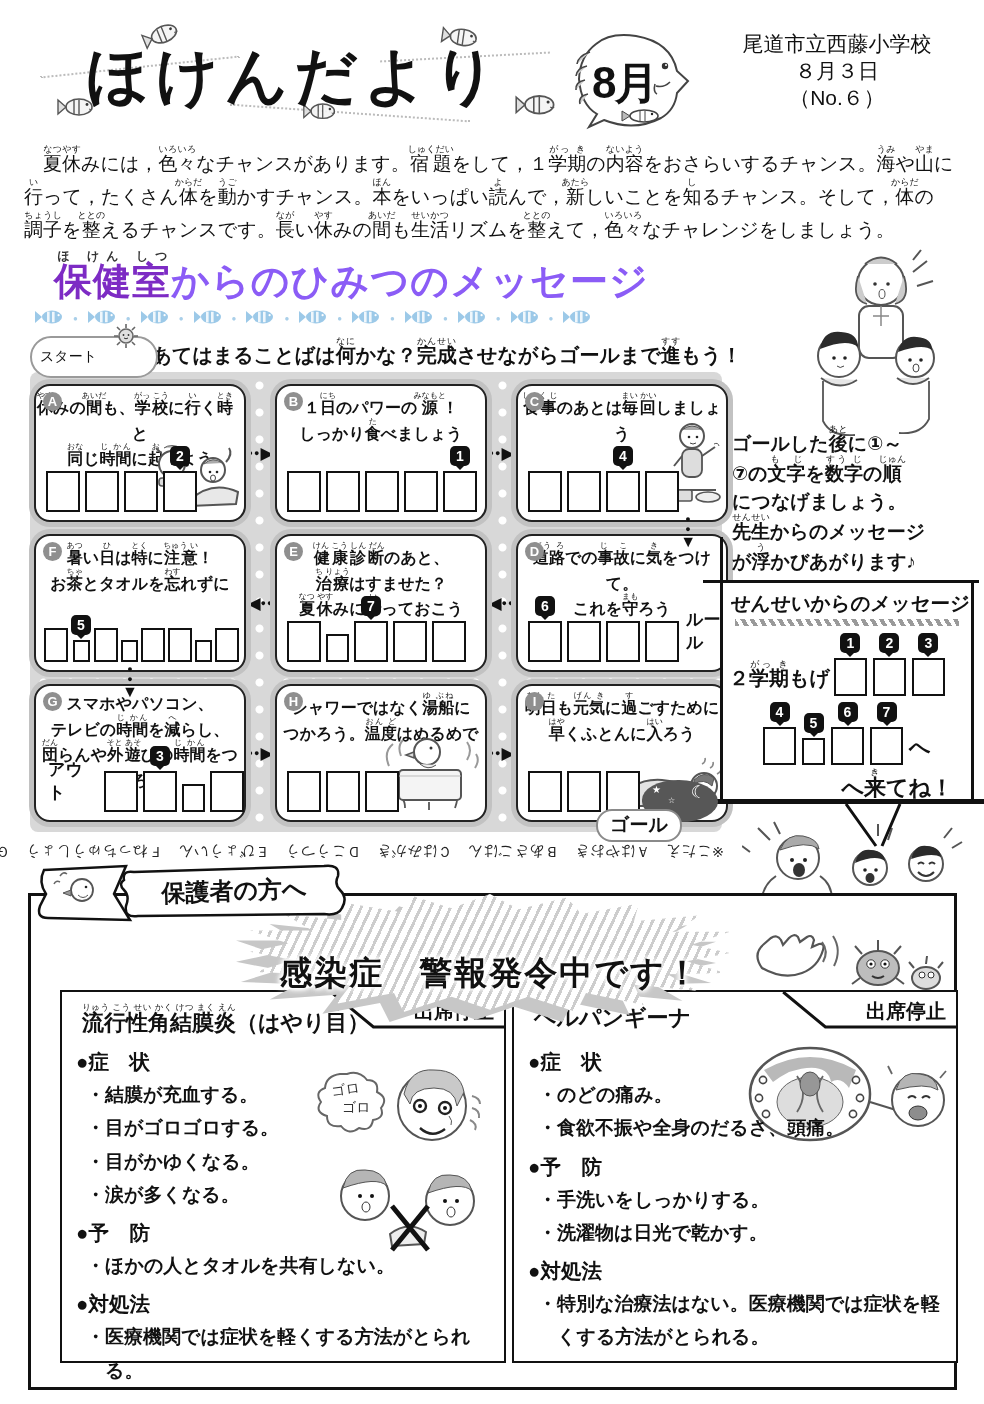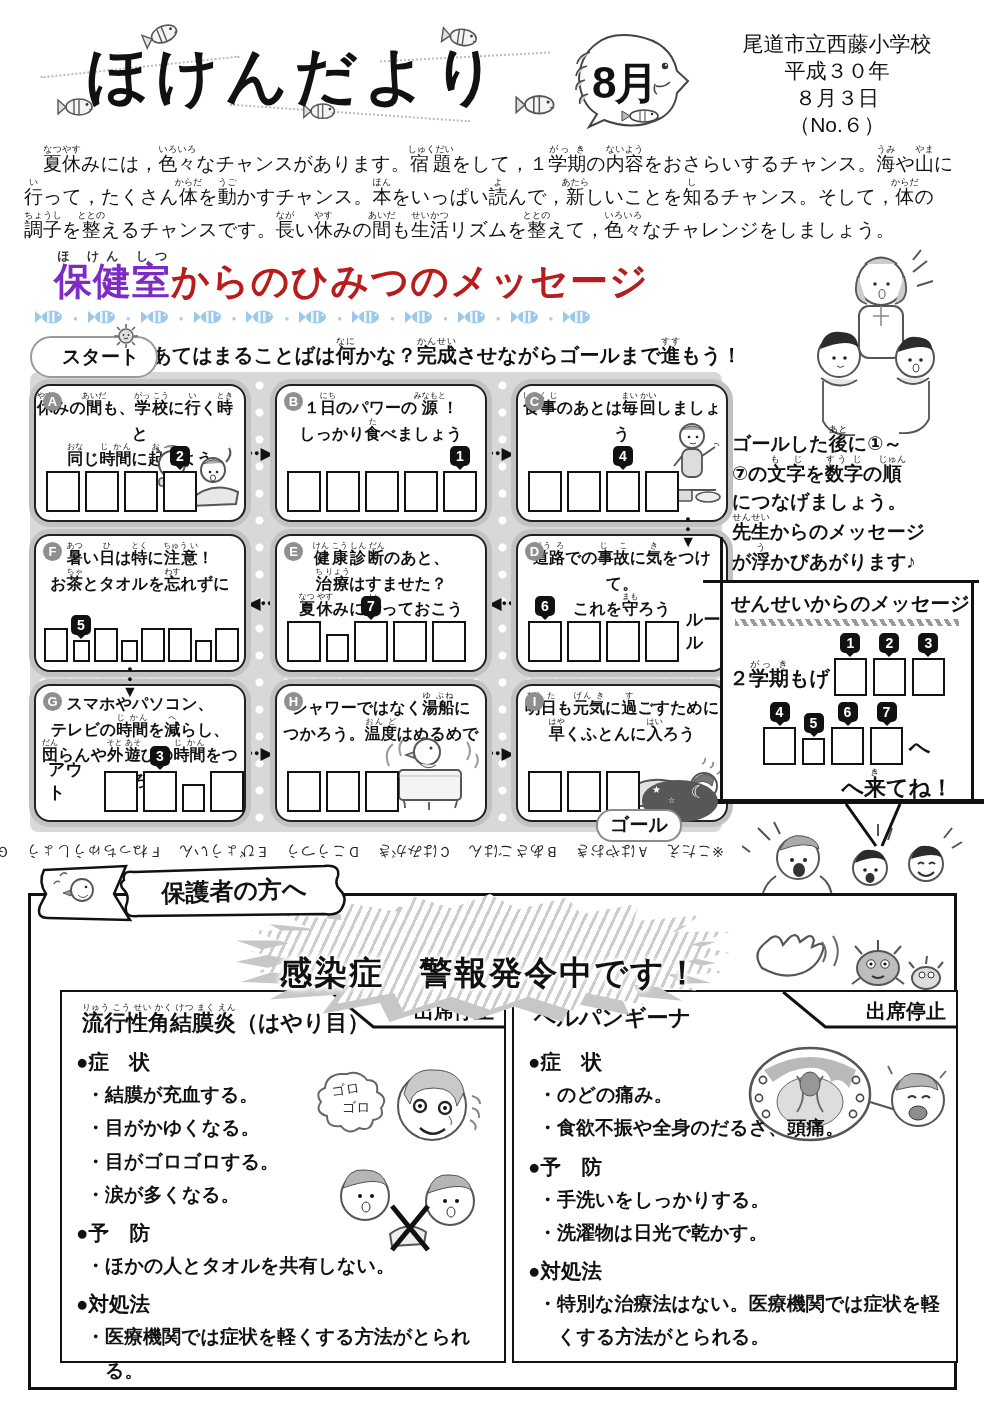--- a/index.html
+++ b/index.html
@@ -20,28 +20,28 @@
   .school-info{left:703px;top:30px;width:268px;font-size:21px;line-height:27px;text-align:center;font-weight:500;}
 
   
   .intro{left:24px;top:144px;width:938px;font-size:19px;line-height:33px;font-weight:500;}
   .intro rt{font-size:9px;}
 
   
   .secret-title{left:54px;top:250px;font-size:38px;font-weight:900;letter-spacing:1px;white-space:nowrap;}
   .secret-title rt{font-size:12px;color:#333;font-weight:700;}
   .st1{color:#7d2bc4;}
-  .st2{color:#b91c1c;}
+  .st2{color:#8b5cf6;}
   .fish-divider{left:34px;top:309px;width:700px;display:flex;align-items:center;gap:9px;}
   .fdot{color:#a9cfe9;font-size:8px;line-height:8px;}
   .instruction{left:108px;top:336px;font-size:20px;font-weight:700;}
   .sqbox{display:inline-block;width:17px;height:17px;border:2.5px solid #222;margin-right:6px;vertical-align:-2px;}
   .start-cloud{left:30px;top:336px;width:128px;height:42px;background:#fff;border:2px solid #9a9a9a;
                border-radius:22px;z-index:3;display:flex;align-items:center;}
-  .start-label{font-size:19px;font-weight:700;padding-left:30px;}
+  .start-label{font-size:14px;font-weight:400;padding-left:8px;}
   .start-sun{position:absolute;right:16px;top:-16px;}
 
   
   #puzzle-area{left:30px;top:372px;width:692px;height:460px;border-radius:8px;background-color:#d8d8d8;
     background-image:radial-gradient(#ffffff 3.5px, rgba(255,255,255,0) 4.5px);background-size:27px 27px;padding-top:6px;}
   .prow{position:relative;height:150px;display:flex;align-items:center;padding:0 3px;}
   .pcard{position:relative;width:212px;height:138px;background:#fff;border:2.5px solid #222;border-radius:16px;
          box-shadow:0 0 0 5px #c2c2c2;margin:0 1px;flex:none;}
   .flow-arrow{flex:none;width:27px;text-align:center;color:#111;}
   .flow-arrow .dd{font-size:9px;letter-spacing:1px;vertical-align:3px;}
@@ -183,21 +183,20 @@
         <circle cx="100" cy="41" r="1" fill="#fff"></circle>
         <path d="M104 58 q-6 6 -14 4 M89 60 q-2 8 2 10" stroke="#444" fill="none" stroke-width="1.6"></path>
         <ellipse cx="78" cy="92" rx="14" ry="6" fill="#fff" stroke="#444" stroke-width="1.6"></ellipse>
         <path d="M64 92 l-8 -5 v10 z" fill="#bbb" stroke="#444"></path>
         <path d="M74 87 v10 M79 87 v10" stroke="#444"></path>
         <circle cx="86" cy="90" r="1.2" fill="#222"></circle>
       </svg></span>
   <span class="abs month-label">8月</span>
   <div class="abs school-info">
     <div>尾道市立西藤小学校</div>
-    <div>平成３０年</div>
     <div>８月３日</div>
     <div>（No.６）</div>
   </div>
 
   <p class="abs intro" style="margin:0;">　<ruby>夏休<rt>なつやす</rt></ruby>みには，<ruby>色々<rt>いろいろ</rt></ruby>なチャンスがあります。<ruby>宿題<rt>しゅくだい</rt></ruby>をして，１<ruby>学期<rt>がっ き</rt></ruby>の<ruby>内容<rt>ないよう</rt></ruby>をおさらいするチャンス。<ruby>海<rt>うみ</rt></ruby>や<ruby>山<rt>やま</rt></ruby>に<ruby>行<rt>い</rt></ruby>って，たくさん<ruby>体<rt>からだ</rt></ruby>を<ruby>動<rt>うご</rt></ruby>かすチャンス。<ruby>本<rt>ほん</rt></ruby>をいっぱい<ruby>読<rt>よ</rt></ruby>んで，<ruby>新<rt>あたら</rt></ruby>しいことを<ruby>知<rt>し</rt></ruby>るチャンス。そして，<ruby>体<rt>からだ</rt></ruby>の<ruby>調子<rt>ちょうし</rt></ruby>を<ruby>整<rt>ととの</rt></ruby>えるチャンスです。<ruby>長<rt>なが</rt></ruby>い<ruby>休<rt>やす</rt></ruby>みの<ruby>間<rt>あいだ</rt></ruby>も<ruby>生活<rt>せいかつ</rt></ruby>リズムを<ruby>整<rt>ととの</rt></ruby>えて，<ruby>色々<rt>いろいろ</rt></ruby>なチャレンジをしましょう。</p>
 
   <h2 class="abs secret-title" style="margin:0;"><span class="st1"><ruby>保健室<rt>ほ けん しつ</rt></ruby></span><span class="st2">からのひみつのメッセージ</span></h2>
   <div class="abs fish-divider">
       <span><svg width="30" height="16" viewBox="0 0 30 16">
           <path d="M8 8 L1 2 v12 z" fill="#9cc9e8"></path>
@@ -722,22 +721,22 @@
             <path d="M118 149 q4 -20 22 -18 q18 0 22 16 q-10 -10 -44 2z" fill="#b5b5b5" stroke="#555"></path>
             <circle cx="135" cy="157" r="2" fill="#111"></circle>
             <circle cx="147" cy="157" r="2" fill="#111"></circle>
             <ellipse cx="141" cy="168" rx="4" ry="5" fill="#fff" stroke="#333"></ellipse>
             <path d="M80 190 q18 -14 36 -2 l-2 12 -32 2z" fill="#eee" stroke="#555" stroke-width="2"></path>
             <path d="M82 162 l36 44 M118 162 l-36 44" stroke="#111" stroke-width="5"></path>
           </svg></span>
         <h4 class="psec">●症　状</h4>
         <ul class="pitems">
           <li>結膜が充血する。</li>
+          <li>目がゴロゴロする。</li>
           <li>目がかゆくなる。</li>
-          <li>目がゴロゴロする。</li>
           <li>涙が多くなる。</li>
         </ul>
         <h4 class="psec">●予　防</h4>
         <ul class="pitems">
           <li>ほかの人とタオルを共有しない。</li>
         </ul>
         <h4 class="psec">●対処法</h4>
         <ul class="pitems">
           <li>医療機関では症状を軽くする方法がとられる。</li>
         </ul>

